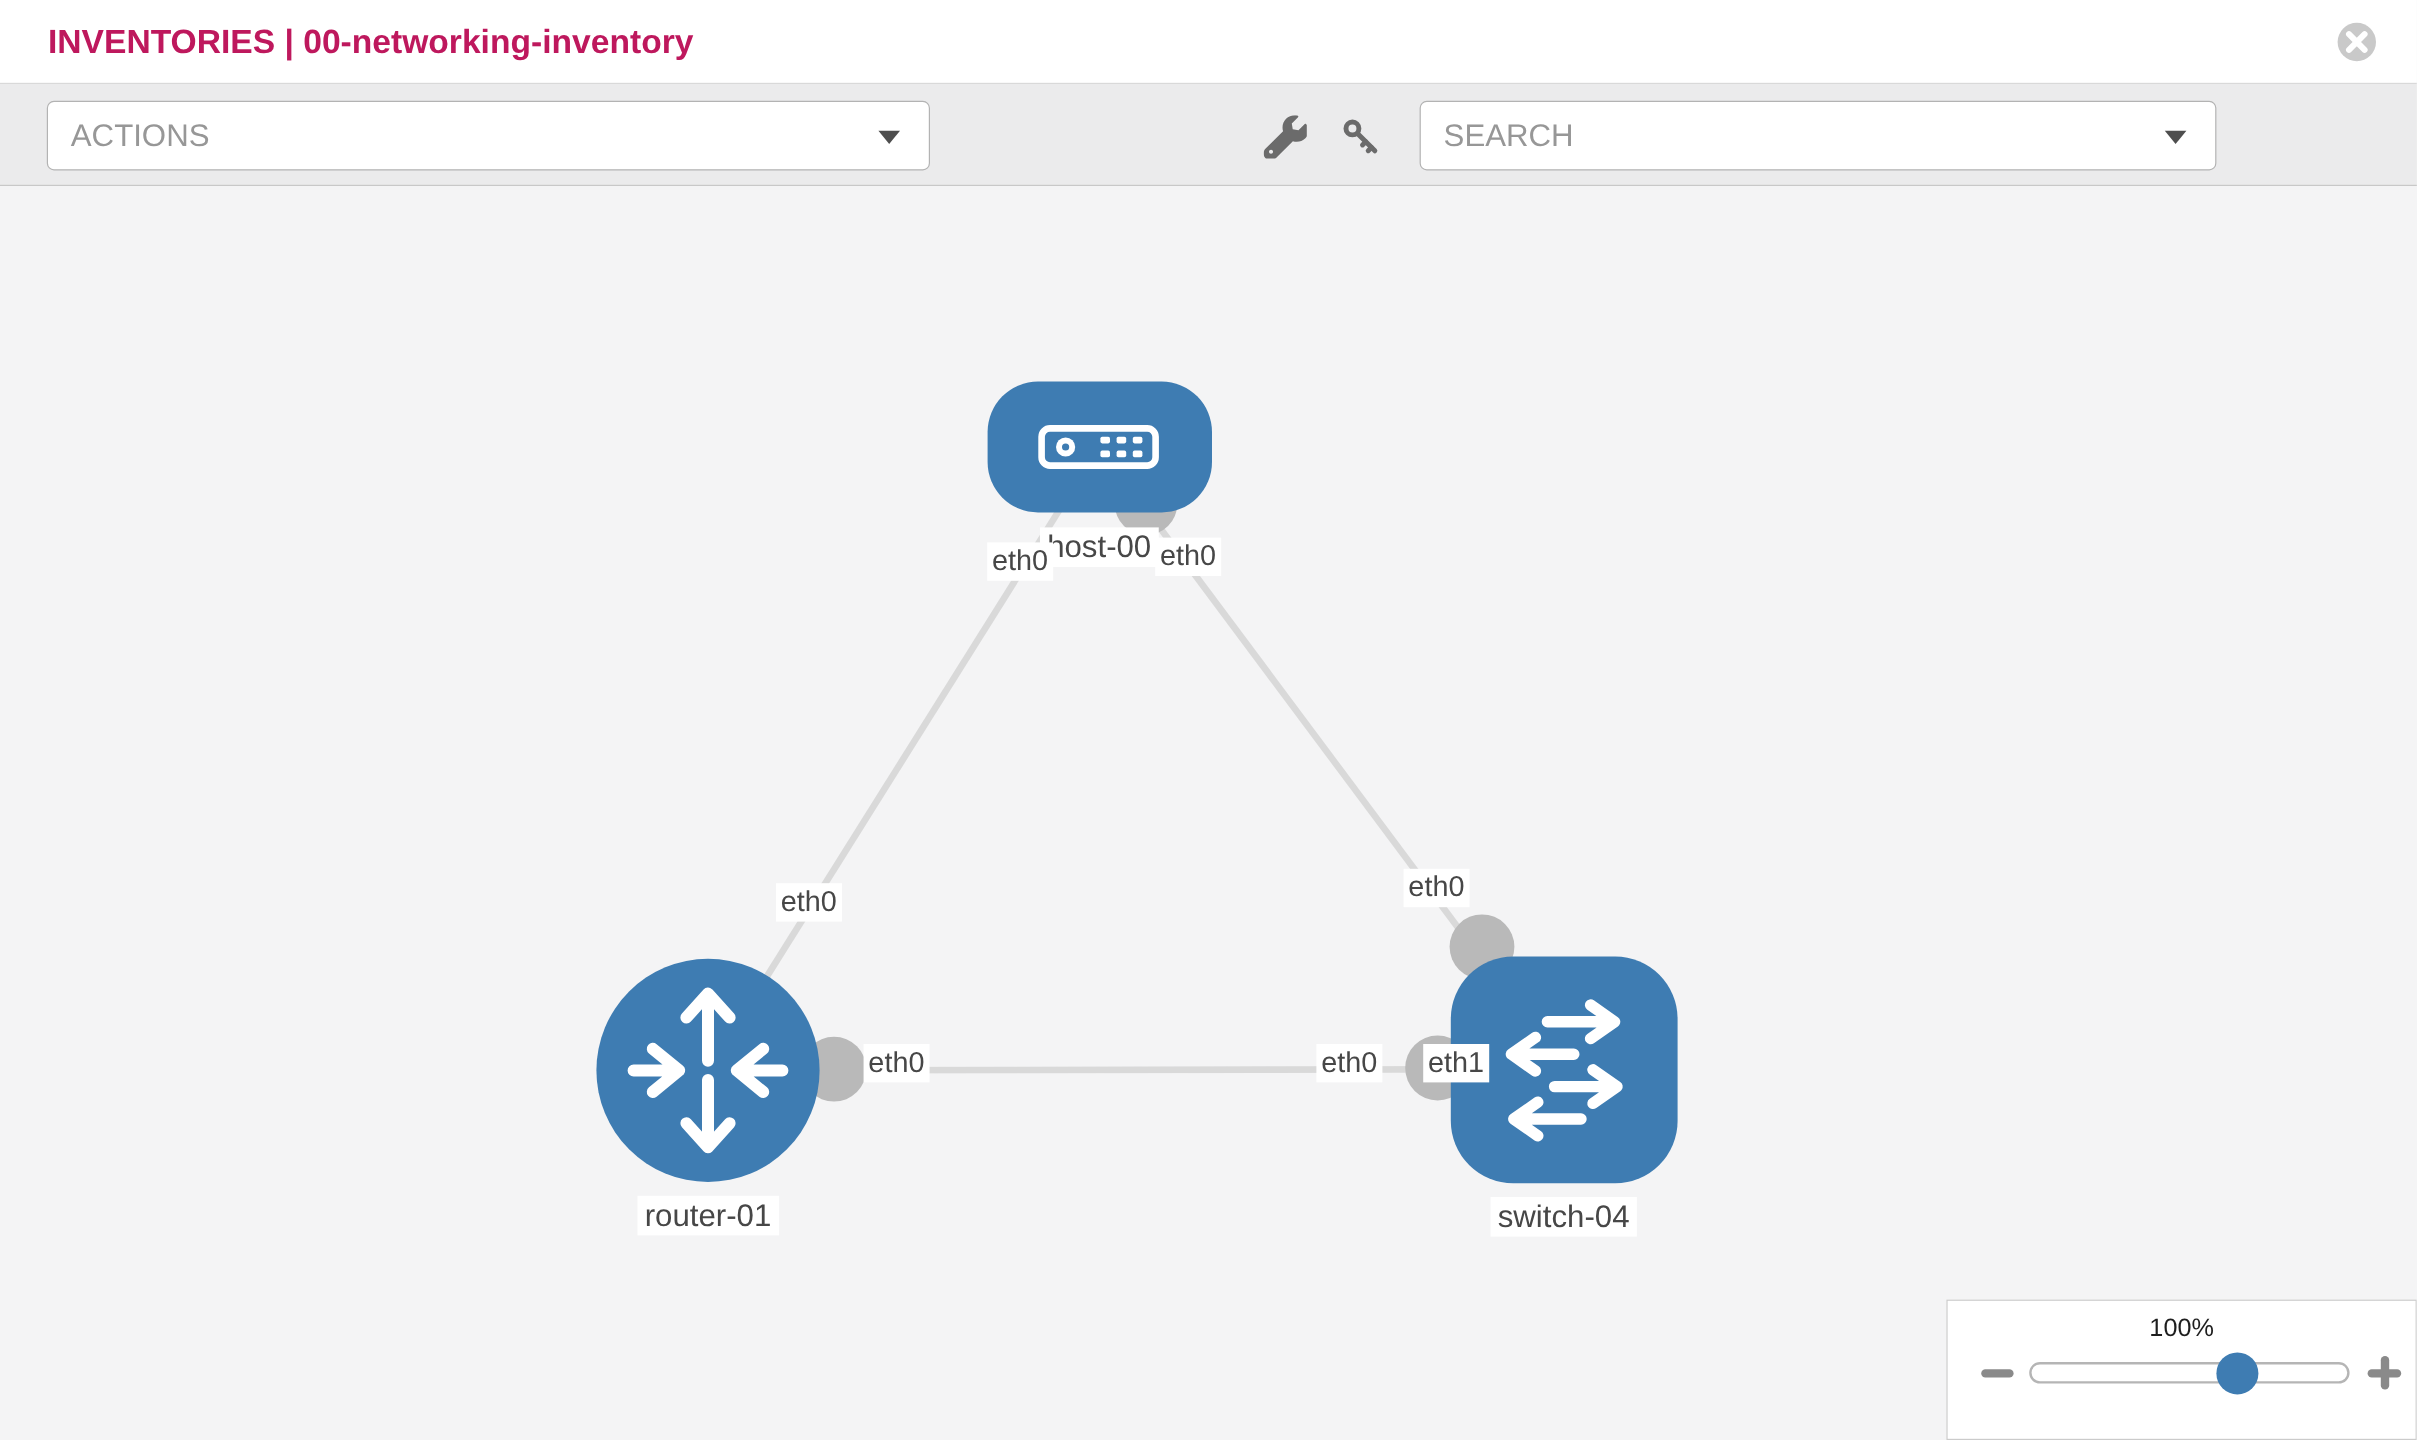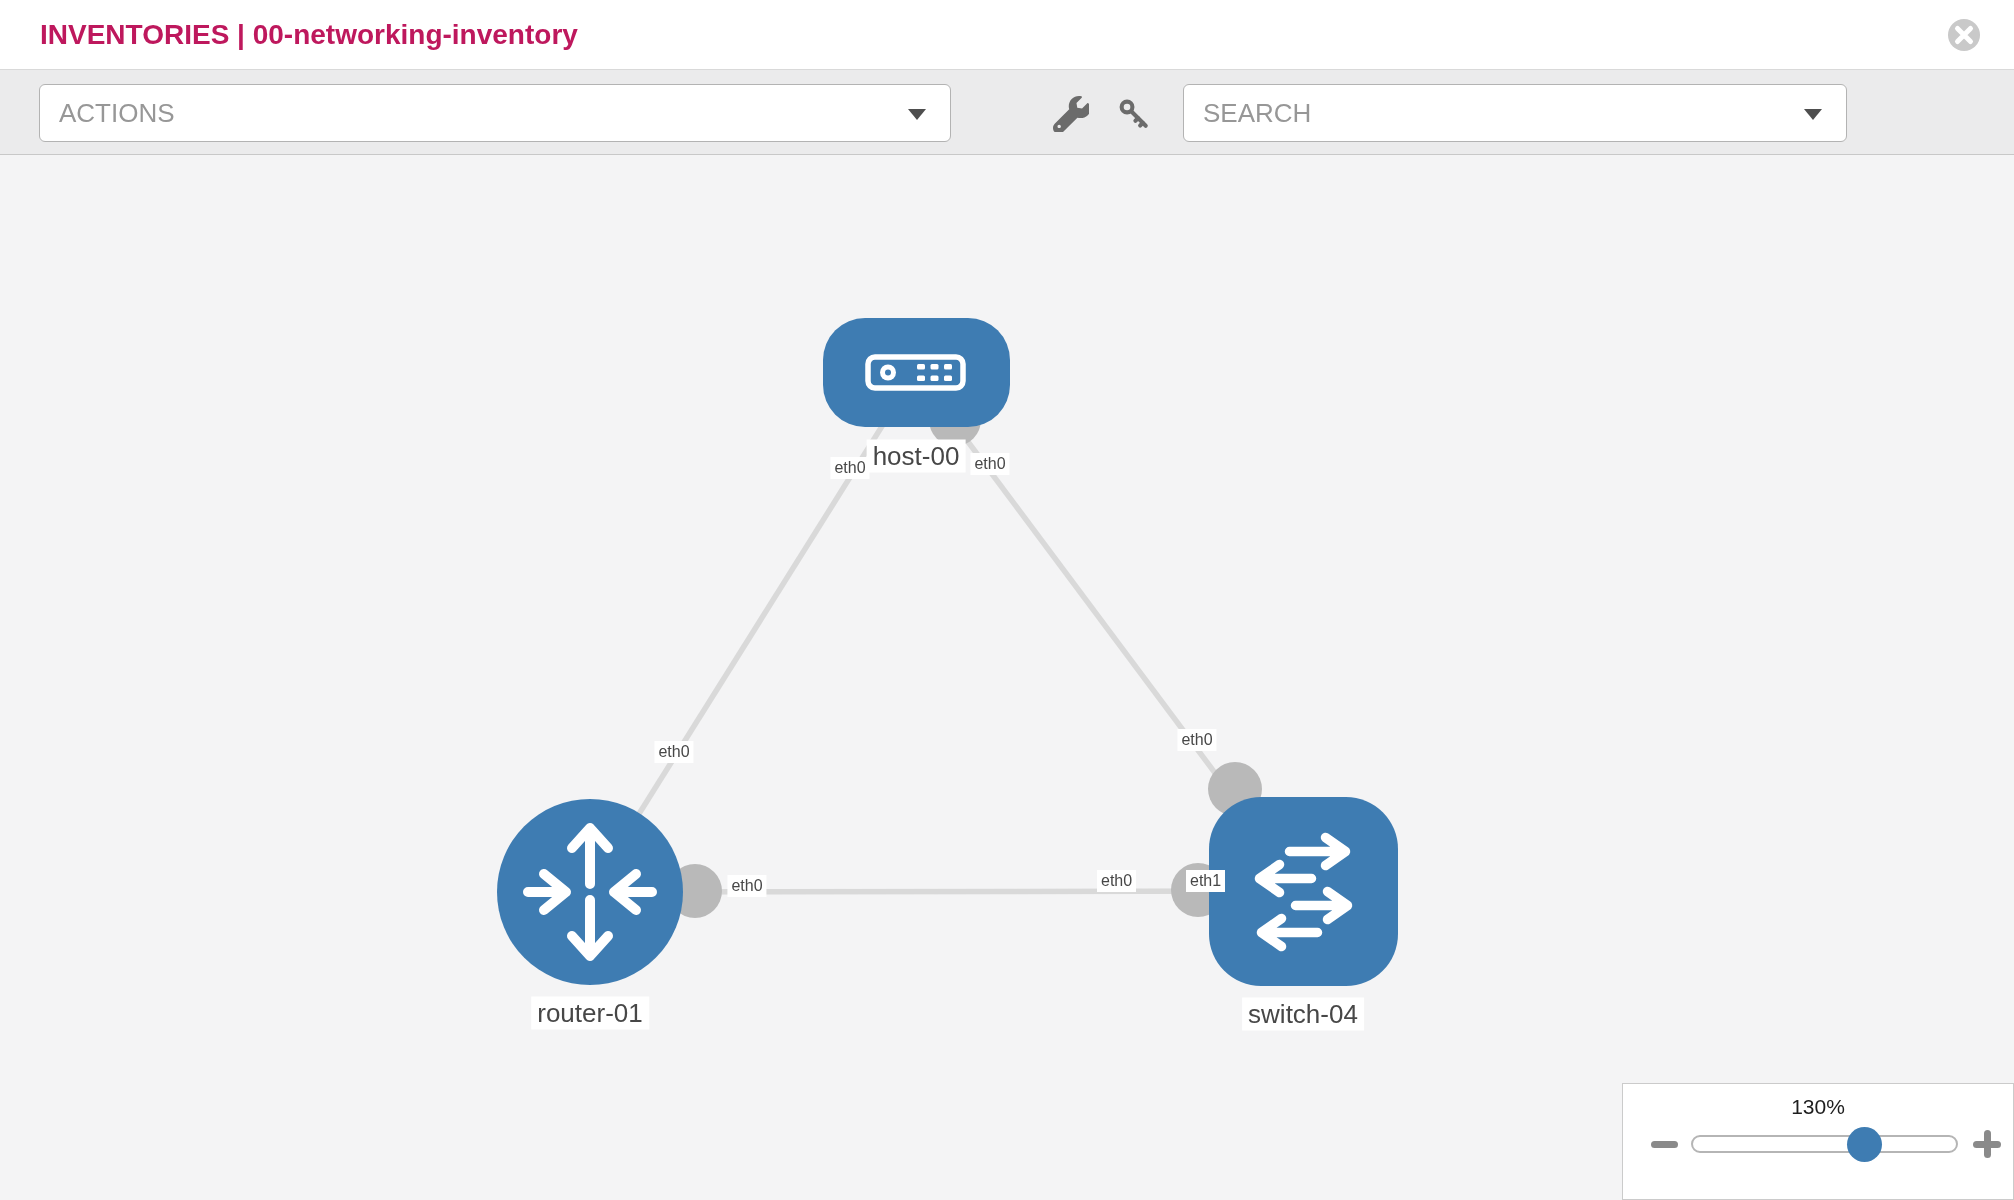--- a/index.html
+++ b/index.html
@@ -33,21 +33,21 @@
   }
   .select .sel-label{
     position:absolute;left:19px;top:0;line-height:56px;
     font-size:26px;color:#979797;
   }
   .caret{
     position:absolute;right:24px;top:24px;width:0;height:0;
     border-left:9px solid transparent;border-right:9px solid transparent;
     border-top:11px solid #4e4e4e;
   }
-  .sel-actions{left:39px;width:912px;}
+  .sel-actions{left:39px;width:736px;}
   .sel-search{left:1183px;width:664px;}
   .tool-btn{
     position:absolute;top:25px;width:40px;height:40px;
     background:none;border:none;padding:0;cursor:pointer;
   }
   .btn-wrench{left:1051px;}
   .btn-key{left:1114px;}
   
   .canvas{
     position:absolute;left:0;top:155px;width:2014px;height:1045px;
@@ -56,21 +56,21 @@
   .graph{position:absolute;left:0;top:0;}
   
   .chip{
     position:absolute;background:#ffffff;color:#474747;
     white-space:nowrap;z-index:5;
   }
   .node-chip{
     font-size:26px;padding:1px 6px;transform:translate(-50%,-50%);text-align:right;
   }
   .if-chip{
-    font-size:16px;padding:2px 4px;transform:translate(-50%,-50%);
+    font-size:24px;padding:2px 4px;transform:translate(-50%,-50%);
   }
   .if-chip.abs{transform:none;}
   
   .zoom-panel{
     position:absolute;right:0;bottom:0;width:392px;height:117px;
     background:#ffffff;border:1px solid #cbcbcb;box-sizing:border-box;z-index:10;
   }
   .zoom-value{
     position:absolute;left:0;top:11px;width:100%;text-align:center;
     font-size:21px;color:#1e1e1e;
@@ -199,19 +199,19 @@
 
   <div class="chip if-chip" style="left:850px;top:313px;">eth0</div>
   <div class="chip if-chip" style="left:674px;top:597px;">eth0</div>
   <div class="chip if-chip" style="left:990px;top:309px;">eth0</div>
   <div class="chip if-chip" style="left:1197px;top:585px;">eth0</div>
   <div class="chip if-chip" style="left:747px;top:731px;">eth0</div>
   <div class="chip if-chip abs" style="left:1097px;top:715px;z-index:5;">eth0</div>
   <div class="chip if-chip abs" style="left:1186px;top:715px;z-index:6;">eth1</div>
 
   <div class="zoom-panel">
-    <div class="zoom-value">130%</div>
+    <div class="zoom-value">100%</div>
     <div class="zoom-minus" title="Zoom out"></div>
     <div class="zoom-track"></div>
     <div class="zoom-handle"></div>
     <div class="zoom-plus" title="Zoom in"></div>
   </div>
 </div>
 
 </body></html>

